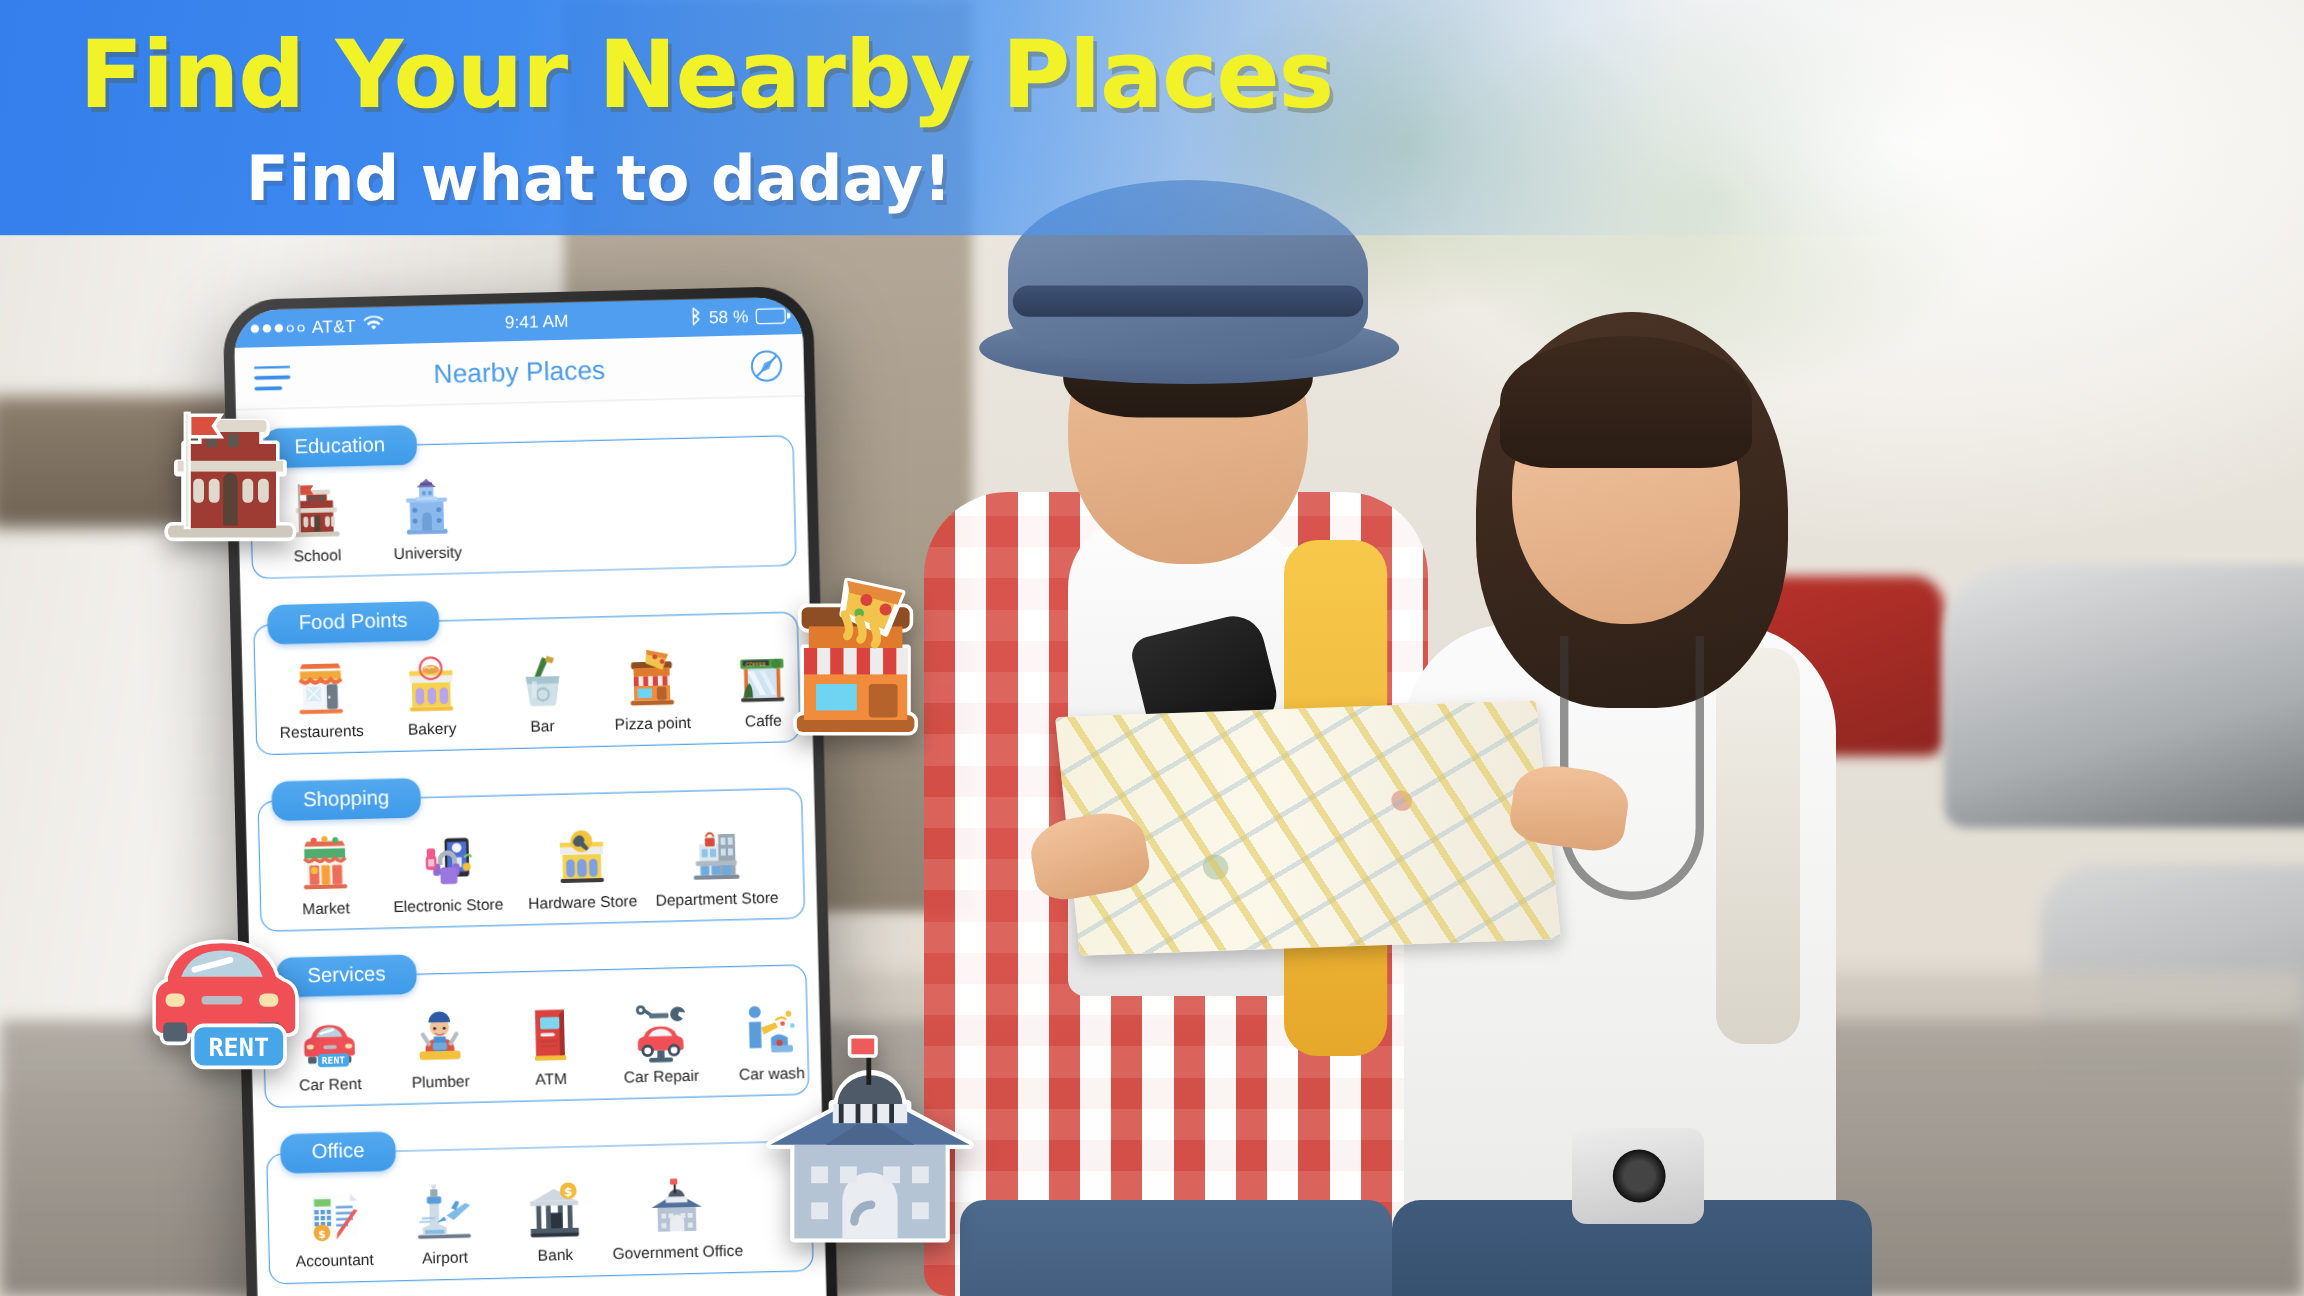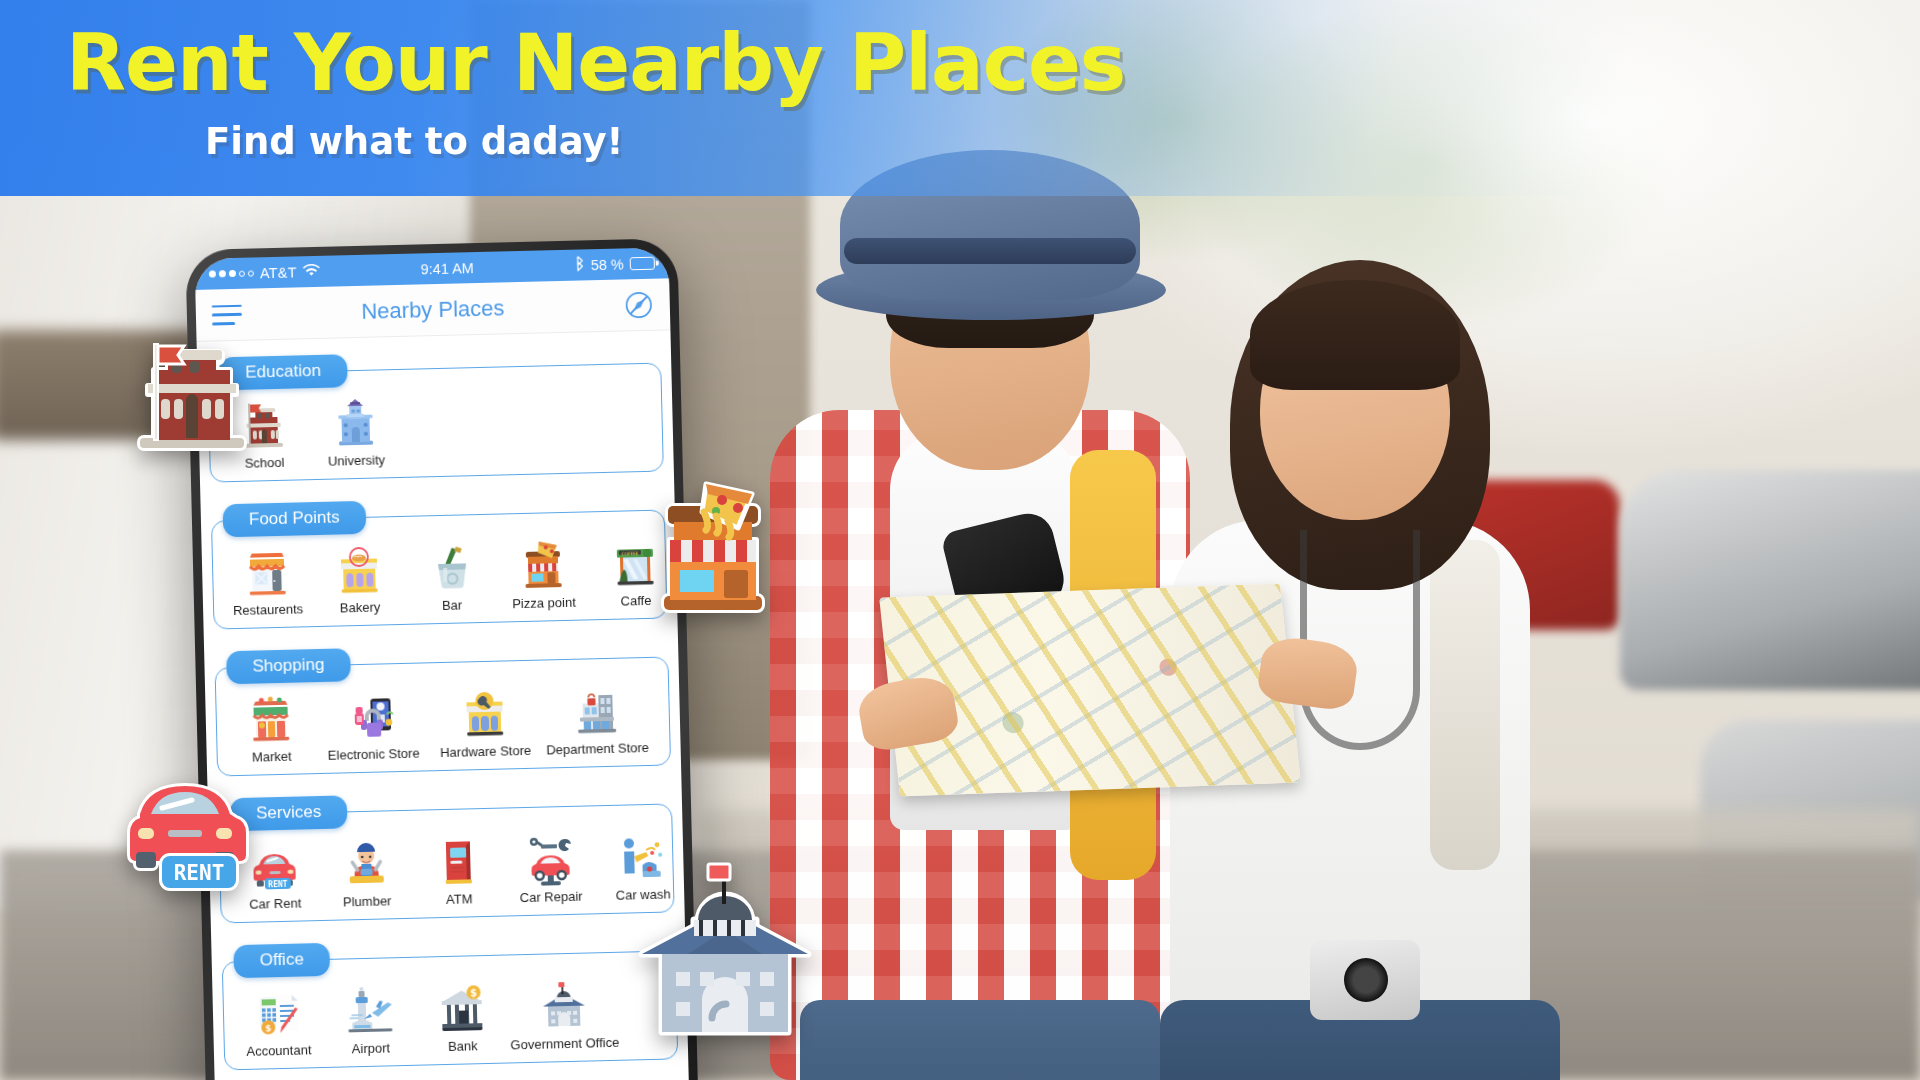--- a/index.html
+++ b/index.html
@@ -229,21 +229,21 @@
     position: absolute; left: 66px; top: 18px;
     font-size: 78px; font-weight: 700;
     font-family: "DejaVu Sans", sans-serif;
     letter-spacing: -1px;
     color: #f2f229;
     text-shadow: 3px 4px 0 rgba(90,90,40,0.35);
     white-space: nowrap;
   }
   .banner-sub {
     position: absolute; left: 205px; top: 120px;
-    font-size: 37px; font-weight: 700;
+    font-size: 52px; font-weight: 700;
     font-family: "DejaVu Sans", sans-serif;
     color: #ffffff;
     text-shadow: 3px 4px 0 rgba(70,90,120,0.30);
     white-space: nowrap;
   }
 
   
   .phone {
     position: absolute;
     left: 196px; top: 244px;
@@ -389,21 +389,21 @@
       <div class="woman-lanyard"></div>
       <div class="woman-camera"></div>
 
       <div class="map-paper"></div>
       <div class="hand hand-l"></div>
       <div class="hand hand-r"></div>
     </div>
   </div>
 
   <div class="banner">
-    <div class="banner-title">Rent Your Nearby Places</div>
+    <div class="banner-title">Find Your Nearby Places</div>
     <div class="banner-sub">Find what to daday!</div>
   </div>
 
   <div class="phone">
     <div class="phone-frame"></div>
     <div class="phone-screen">
 
       <div class="status-bar">
         <div class="sb-left">
           <span class="sb-dots">

